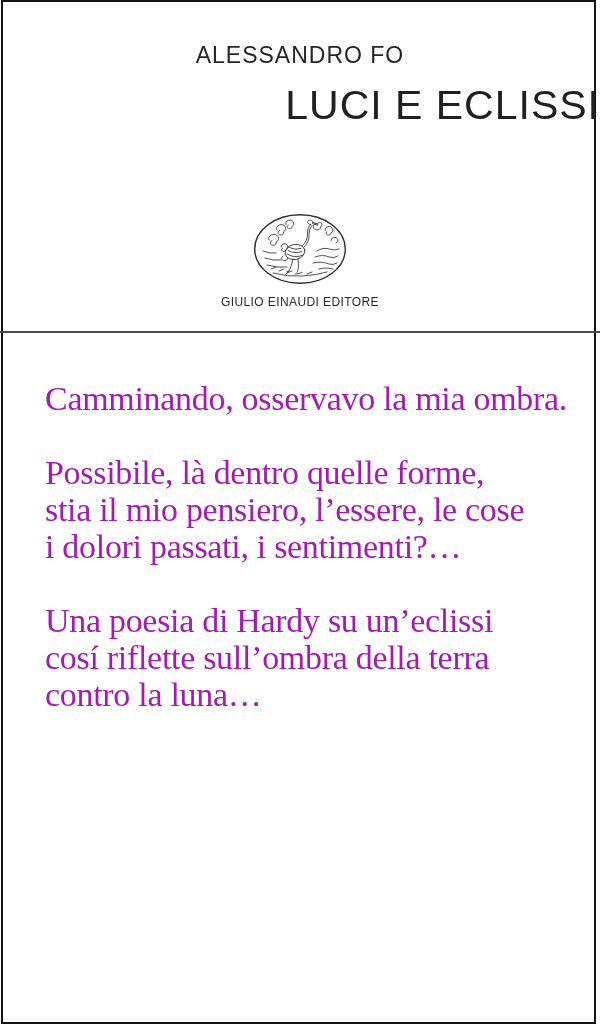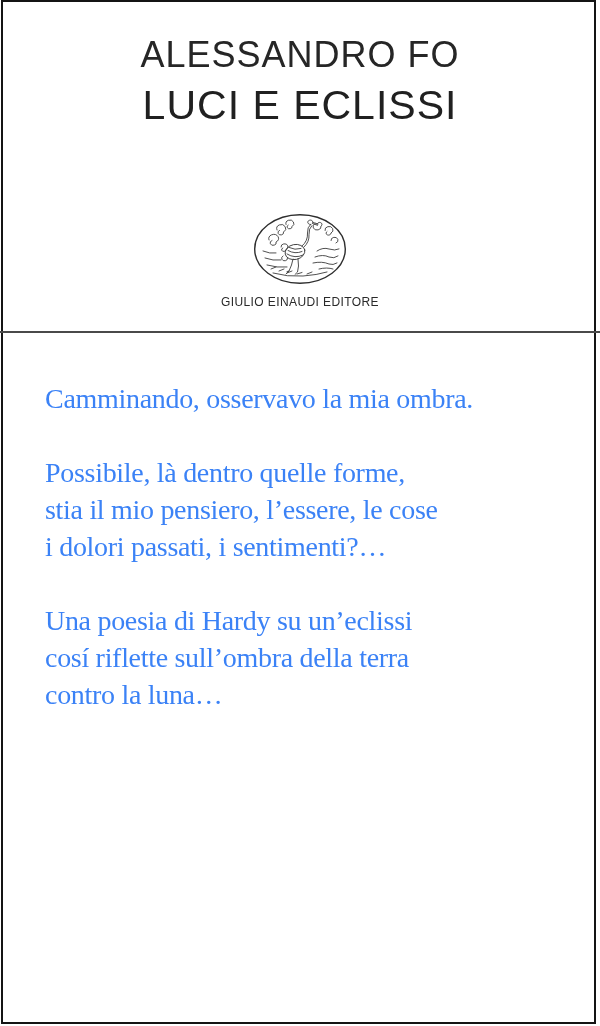--- a/index.html
+++ b/index.html
@@ -25,31 +25,31 @@
     border: 2px solid #141414;
     background: #ffffff;
     box-sizing: border-box;
   }
   .author {
     position: absolute;
     left: 0;
     right: 0;
     top: 40px;
     text-align: center;
-    font-size: 36px;
+    font-size: 23px;
     line-height: 30px;
     letter-spacing: 1px;
     color: #262626;
   }
   .book-title {
     position: absolute;
     left: 0;
     right: 0;
     top: 85px;
-    text-align: center;
+    text-align: right;
     font-size: 41px;
     line-height: 41px;
     letter-spacing: 1px;
     color: #202020;
   }
   .logo-wrap {
     position: absolute;
     left: 0;
     right: 0;
     top: 213px;
@@ -74,24 +74,24 @@
     top: 331px;
     height: 2px;
     background: #4a4a4a;
   }
   .poem {
     position: absolute;
     left: 45px;
     right: 18px;
     top: 380px;
     font-family: "Liberation Serif", serif;
-    font-size: 28px;
+    font-size: 34px;
     line-height: 37px;
     letter-spacing: -0.3px;
-    color: #3b82f6;
+    color: #a21caf;
   }
   .stanza {
     margin: 0 0 37px 0;
   }
   .poem-line {
     white-space: nowrap;
   }
 </style>
 </head>
 <body>

